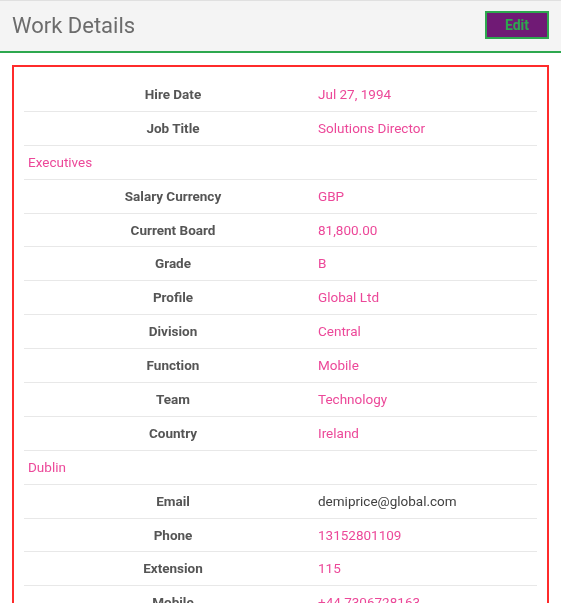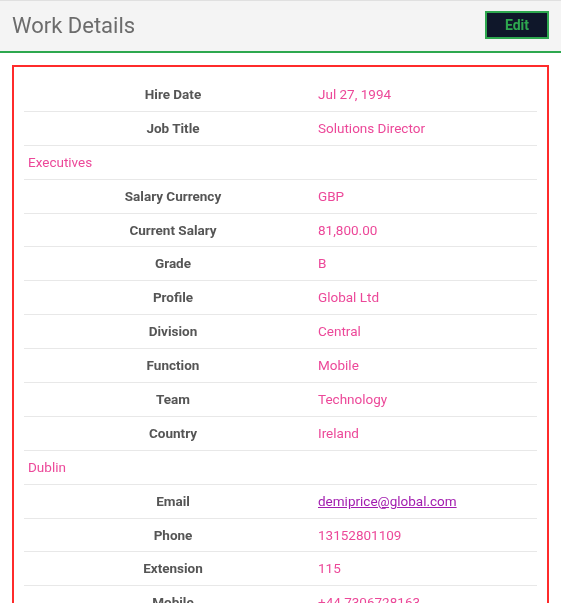--- a/index.html
+++ b/index.html
@@ -18,21 +18,21 @@
       border-bottom: 2px solid #2ea84f;
       border-top: 1px solid #e0e0e0;
     }
     .header-title {
       font-size: 22px;
       font-weight: 400;
       color: #6c6c6c;
     }
     .edit-btn {
       border: 2px solid #2ea84f;
-      background: #0f172a;
+      background: #701a75;
       color: #2ea84f;
       font-weight: 700;
       font-size: 14px;
       padding: 4px 18px;
       cursor: pointer;
       font-family: inherit;
     }
     .content-wrap {
       padding: 12px;
       background: #fff;
@@ -59,22 +59,21 @@
       font-weight: 700;
       color: #555;
       text-align: center;
     }
     .row-value {
       flex: 1;
       color: #ec4899;
       font-weight: 400;
     }
     .row-value.link {
-      color: #a21caf;
-      text-decoration: underline;
+      color: #404040;
     }
   </style>
 </head>
 <body>
 
 <div class="header">
   <div class="header-title">Work Details</div>
   <button class="edit-btn">Edit</button>
 </div>
 
@@ -90,21 +89,21 @@
         <div class="row-value">Solutions Director</div>
       </div>
       <div class="row">
         <div class="row-value">Executives</div>
       </div>
       <div class="row">
         <div class="row-label">Salary Currency</div>
         <div class="row-value">GBP</div>
       </div>
       <div class="row">
-        <div class="row-label">Current Salary</div>
+        <div class="row-label">Current Board</div>
         <div class="row-value">81,800.00</div>
       </div>
       <div class="row">
         <div class="row-label">Grade</div>
         <div class="row-value">B</div>
       </div>
       <div class="row">
         <div class="row-label">Profile</div>
         <div class="row-value">Global Ltd</div>
       </div>

